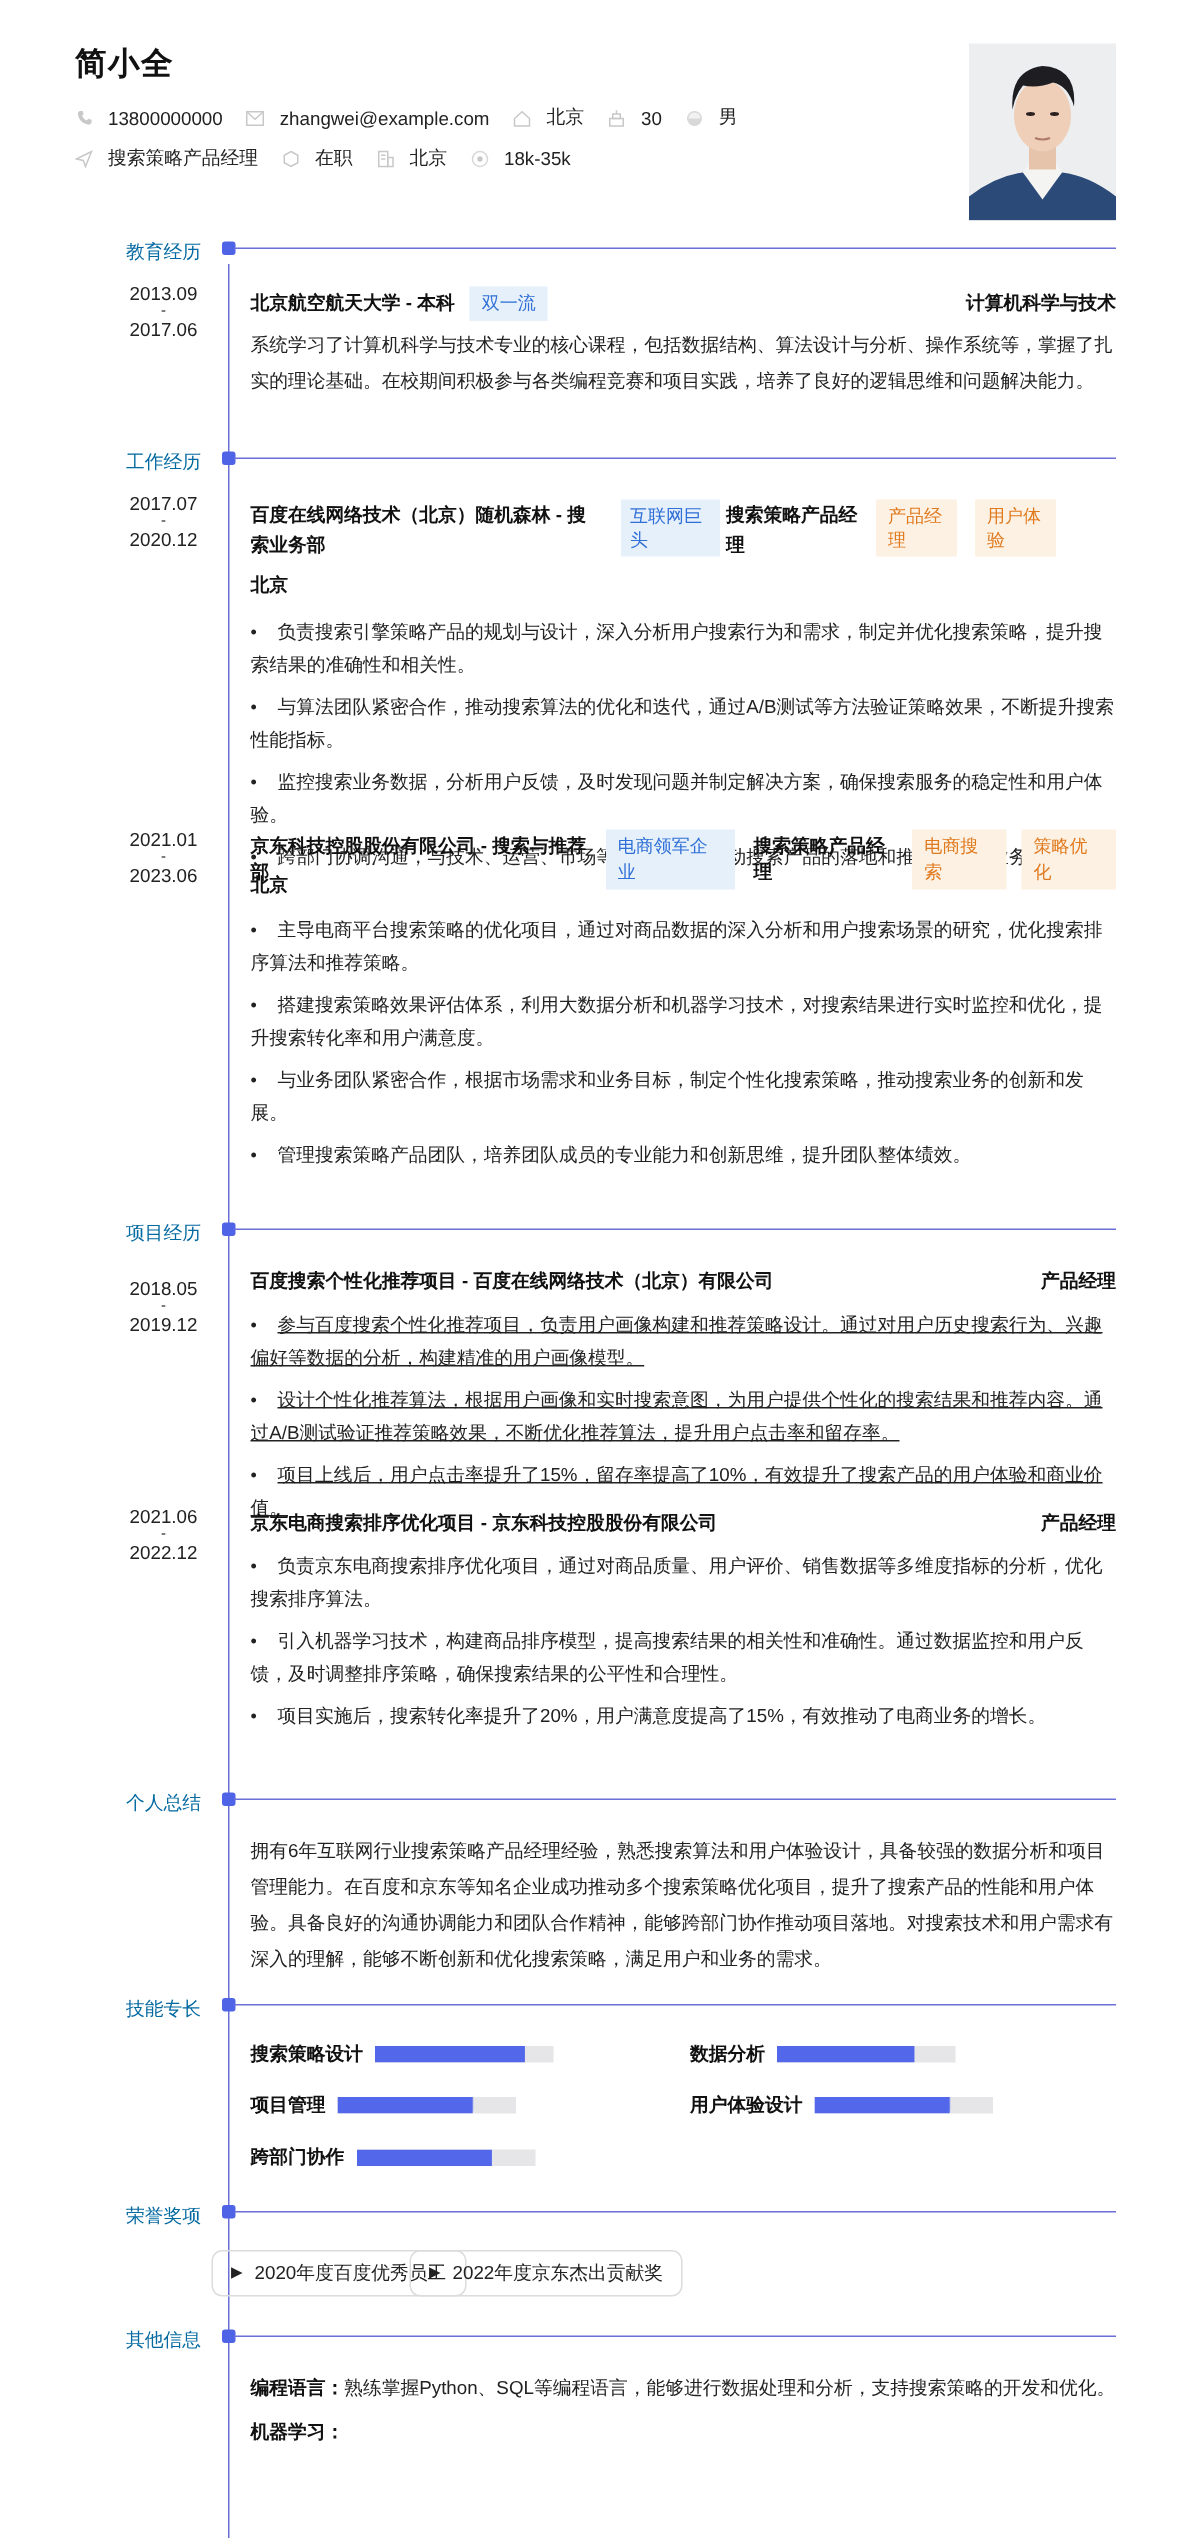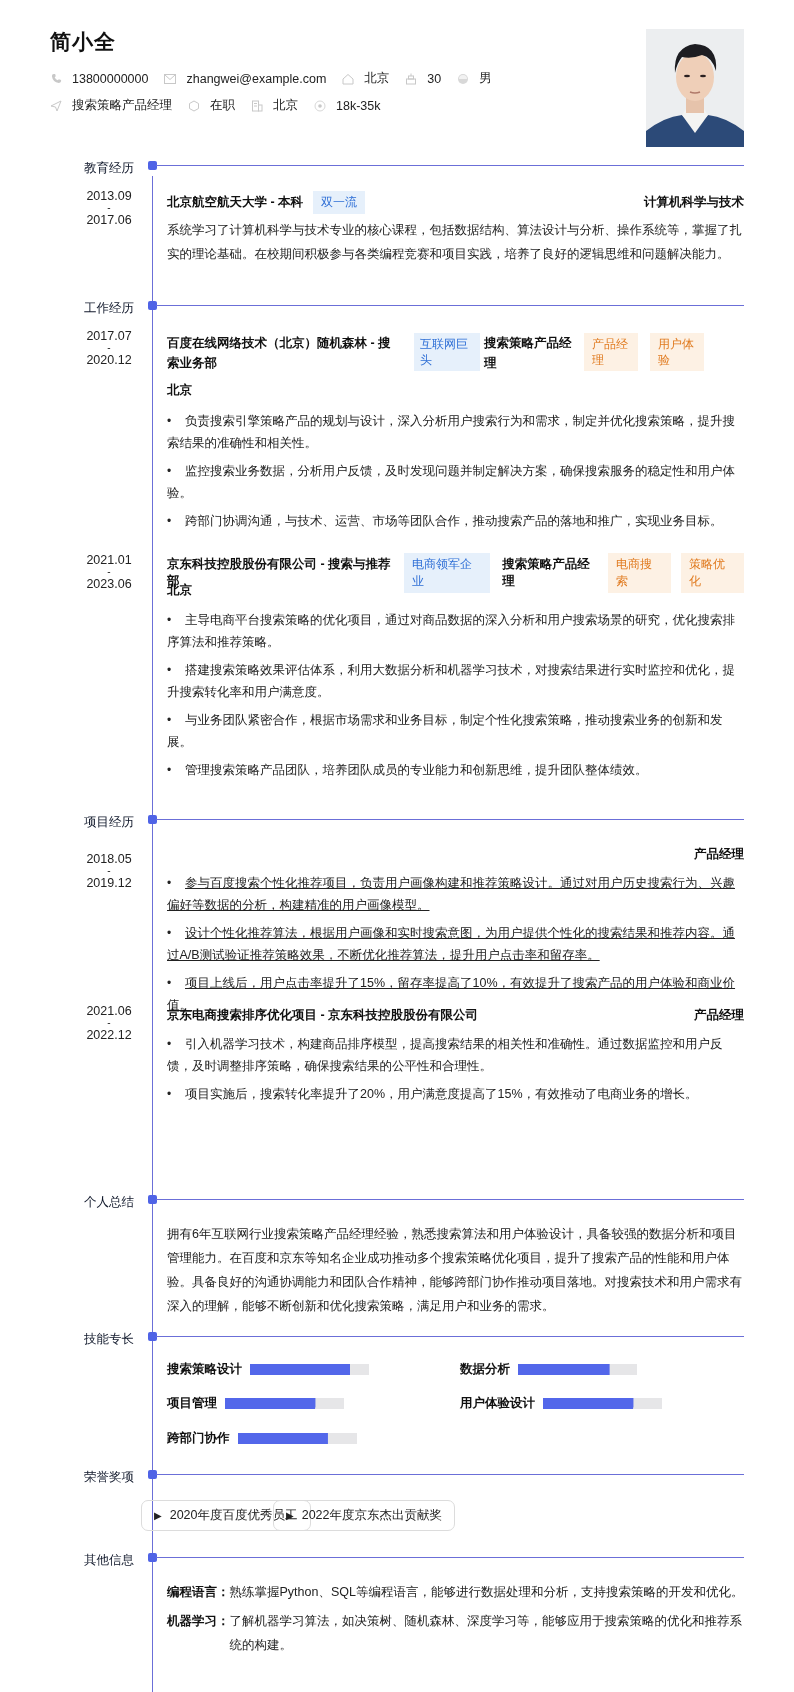--- a/index.html
+++ b/index.html
@@ -11,21 +11,21 @@
   .info-row { position: absolute; left: 50px; display: flex; align-items: center; font-size: 12.5px; color: #222; }
   .info-row.r1 { top: 70px; }
   .info-row.r2 { top: 97px; }
   .info-item { display: flex; align-items: center; margin-right: 16px; }
   .info-icon { width: 12px; height: 12px; margin-right: 10px; display: inline-flex; align-items: center; justify-content: center; color: #bbb; font-size: 11px; }
   .photo { position: absolute; left: 646px; top: 29px; width: 98px; height: 118px; background: #eef0f2; overflow: hidden; }
 
   .timeline-line { position: absolute; left: 152px; top: 176px; width: 1px; height: 1516px; background: #6b6fd8; }
 
   .section { position: absolute; left: 0; width: 794px; }
-  .sec-title { position: absolute; left: 84px; font-size: 12.5px; color: #0f172a; }
+  .sec-title { position: absolute; left: 84px; font-size: 12.5px; color: #0369a1; }
   .sec-dot { position: absolute; left: 148px; width: 9px; height: 9px; background: #4f63e6; border-radius: 2px; }
   .sec-rule { position: absolute; left: 156px; width: 588px; height: 1px; background: #6b6fd8; }
 
   .date { position: absolute; left: 76px; width: 66px; text-align: center; font-size: 12.5px; color: #222; line-height: 14px; }
   .date .dash { display: block; font-size: 10px; line-height: 10px; }
 
   .entry-head { position: absolute; left: 167px; right: 50px; font-weight: bold; font-size: 12.5px; color: #111; }
   .tag { display: inline-block; padding: 3px 8px; font-size: 12px; font-weight: normal; }
   .tag.blue { background: #e6f0fb; color: #2f6fd6; }
   .tag.orange { background: #fdf1e4; color: #e07a1f; }
@@ -187,20 +187,21 @@
   <div class="entry-head" style="top:33px; display:flex; align-items:flex-start; line-height:20px;">
     <span style="width:235px;">百度在线网络技术（北京）随机森林 - 搜索业务部</span>
     <span class="tag blue" style="width:66px; line-height:16px; padding:3px 6px; margin-left:12px;">互联网巨头</span>
     <span style="width:92px; margin-left:4px;">搜索策略产品经理</span>
     <span class="tag orange" style="width:54px; line-height:16px; padding:3px 8px; margin-left:8px;">产品经理</span>
     <span class="tag orange" style="width:54px; line-height:16px; padding:3px 8px; margin-left:12px;">用户体验</span>
   </div>
   <div class="entry-head" style="top:82px;">北京</div>
   <ul class="bullets" style="top:110px;">
     <li>负责搜索引擎策略产品的规划与设计，深入分析用户搜索行为和需求，制定并优化搜索策略，提升搜索结果的准确性和相关性。</li>
+    <li>与算法团队紧密合作，推动搜索算法的优化和迭代，通过A/B测试等方法验证策略效果，不断提升搜索性能指标。</li>
     <li>监控搜索业务数据，分析用户反馈，及时发现问题并制定解决方案，确保搜索服务的稳定性和用户体验。</li>
     <li>跨部门协调沟通，与技术、运营、市场等团队合作，推动搜索产品的落地和推广，实现业务目标。</li>
   </ul>
 
   <div class="date" style="top:253px;">
     <span>2021.01</span>
     <span class="dash">-</span>
     <span>2023.06</span>
   </div>
   <div class="entry-head" style="top:253px; display:flex; align-items:center;">
@@ -223,38 +224,40 @@
   <div class="sec-title" style="top:0;">项目经历</div>
   <div class="sec-dot" style="top:1px;"></div>
   <div class="sec-rule" style="top:5px;"></div>
 
   <div class="date" style="top:38px;">
     <span>2018.05</span>
     <span class="dash">-</span>
     <span>2019.12</span>
   </div>
   <div class="entry-head" style="top:32px; display:flex;">
+    <span>百度搜索个性化推荐项目 - 百度在线网络技术（北京）有限公司</span>
     <span style="margin-left:auto;">产品经理</span>
   </div>
   <ul class="bullets" style="top:58px;text-decoration:underline;">
     <li>参与百度搜索个性化推荐项目，负责用户画像构建和推荐策略设计。通过对用户历史搜索行为、兴趣偏好等数据的分析，构建精准的用户画像模型。</li>
     <li>设计个性化推荐算法，根据用户画像和实时搜索意图，为用户提供个性化的搜索结果和推荐内容。通过A/B测试验证推荐策略效果，不断优化推荐算法，提升用户点击率和留存率。</li>
     <li>项目上线后，用户点击率提升了15%，留存率提高了10%，有效提升了搜索产品的用户体验和商业价值。</li>
   </ul>
 
   <div class="date" style="top:190px;">
     <span>2021.06</span>
     <span class="dash">-</span>
     <span>2022.12</span>
   </div>
   <div class="entry-head" style="top:193px; display:flex;">
     <span>京东电商搜索排序优化项目 - 京东科技控股股份有限公司</span>
     <span style="margin-left:auto;">产品经理</span>
   </div>
   <ul class="bullets" style="top:219px;">
+    <li>负责京东电商搜索排序优化项目，通过对商品质量、用户评价、销售数据等多维度指标的分析，优化搜索排序算法。</li>
     <li>引入机器学习技术，构建商品排序模型，提高搜索结果的相关性和准确性。通过数据监控和用户反馈，及时调整排序策略，确保搜索结果的公平性和合理性。</li>
     <li>项目实施后，搜索转化率提升了20%，用户满意度提高了15%，有效推动了电商业务的增长。</li>
   </ul>
 </div>
 
 <div class="section" style="top:1194px;">
   <div class="sec-title" style="top:0;">个人总结</div>
   <div class="sec-dot" style="top:1px;"></div>
   <div class="sec-rule" style="top:5px;"></div>
   <div class="para" style="top:28px;">拥有6年互联网行业搜索策略产品经理经验，熟悉搜索算法和用户体验设计，具备较强的数据分析和项目管理能力。在百度和京东等知名企业成功推动多个搜索策略优化项目，提升了搜索产品的性能和用户体验。具备良好的沟通协调能力和团队合作精神，能够跨部门协作推动项目落地。对搜索技术和用户需求有深入的理解，能够不断创新和优化搜索策略，满足用户和业务的需求。</div>
@@ -316,15 +319,14 @@
 <div class="section" style="top:1552px;">
   <div class="sec-title" style="top:0;">其他信息</div>
   <div class="sec-dot" style="top:1px;"></div>
   <div class="sec-rule" style="top:5px;"></div>
   <div class="other-row" style="top:28px;">
     <span class="other-label">编程语言：</span>
     <span class="other-text">熟练掌握Python、SQL等编程语言，能够进行数据处理和分析，支持搜索策略的开发和优化。</span>
   </div>
   <div class="other-row" style="top:57px;">
     <span class="other-label">机器学习：</span>
-    <span class="other-text">了解机器学习算法，如决策树、随机森林、深度学习等，能够应用于搜索策略的优化和推荐系统的构建。</span>
   </div>
 </div>
 
 </body></html>

